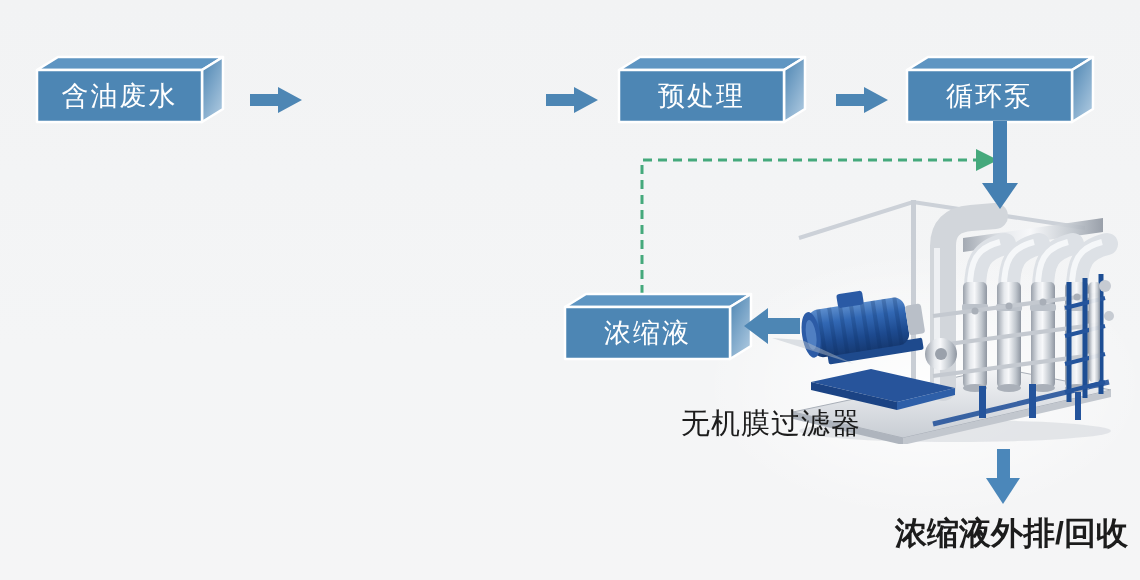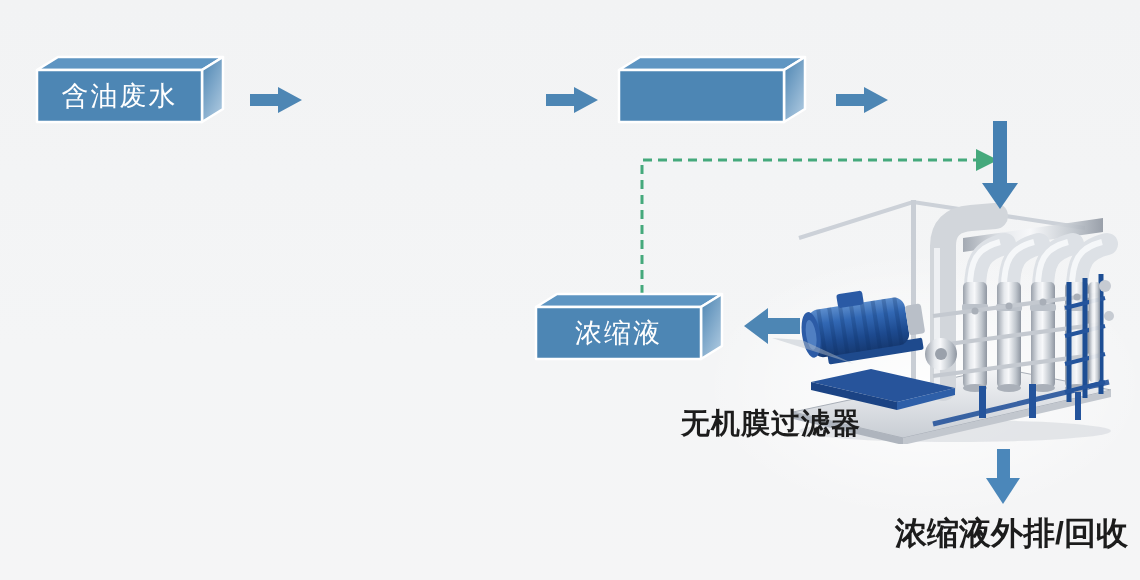--- a/index.html
+++ b/index.html
@@ -13,21 +13,21 @@
   .box3d{position:absolute;width:192px;height:70px;}
   .box3d svg{position:absolute;left:0;top:0;}
   .box3d .label{
     position:absolute;left:3px;top:16px;width:165px;height:52px;
     display:flex;align-items:center;justify-content:center;
     color:#ffffff;font-size:27px;letter-spacing:2px;font-weight:400;
     white-space:nowrap;
   }
   .machine-label{
     position:absolute;left:671px;top:404px;width:200px;
-    text-align:center;font-size:29px;font-weight:700;color:#1c1c1c;
+    text-align:center;font-size:29px;font-weight:400;color:#1c1c1c;
     letter-spacing:1px;white-space:nowrap;
   }
   .output-label{
     position:absolute;left:895px;top:512px;width:222px;
     text-align:center;font-size:32px;font-weight:700;color:#1c1c1c;
     white-space:nowrap;
   }
   .glow{
     position:absolute;left:700px;top:250px;width:450px;height:270px;
     background:radial-gradient(ellipse at center,rgba(255,255,255,0.9) 0%,rgba(255,255,255,0) 70%);
@@ -81,26 +81,35 @@
   <svg class="abs" style="left:546px;top:86px;" width="52" height="28">
     <polygon points="0,8 28,8 28,1 52,14 28,27 28,20 0,20" fill="#4d86b4"></polygon>
   </svg>
 
   <div class="box3d" style="left:616px;top:54px;">
     <svg width="192" height="70" viewBox="0 0 192 70">
       <polygon points="3,16 24,3 189,3 168,16" fill="#5e95c2" stroke="#fff" stroke-width="2.5" stroke-linejoin="round"></polygon>
       <polygon points="168,16 189,3 189,55 168,68" fill="url(#gSide)" stroke="#fff" stroke-width="2.5" stroke-linejoin="round"></polygon>
       <polygon points="3,16 168,16 168,68 3,68" fill="#4d86b4" stroke="#fff" stroke-width="2.5" stroke-linejoin="round"></polygon>
     </svg>
+    <span class="label">预处理</span>
   </div>
 
   <svg class="abs" style="left:836px;top:86px;" width="52" height="28">
     <polygon points="0,8 28,8 28,1 52,14 28,27 28,20 0,20" fill="#4d86b4"></polygon>
   </svg>
 
+  <div class="box3d" style="left:904px;top:54px;">
+    <svg width="192" height="70" viewBox="0 0 192 70">
+      <polygon points="3,16 24,3 189,3 168,16" fill="#5e95c2" stroke="#fff" stroke-width="2.5" stroke-linejoin="round"></polygon>
+      <polygon points="168,16 189,3 189,55 168,68" fill="url(#gSide)" stroke="#fff" stroke-width="2.5" stroke-linejoin="round"></polygon>
+      <polygon points="3,16 168,16 168,68 3,68" fill="#4d86b4" stroke="#fff" stroke-width="2.5" stroke-linejoin="round"></polygon>
+    </svg>
+    <span class="label">循环泵</span>
+  </div>
 
   <svg class="abs" style="left:628px;top:146px;" width="385" height="152">
     <polyline points="14,148 14,14 348,14" fill="none" stroke="#45a97c" stroke-width="3" stroke-dasharray="9 6"></polyline>
     <polygon points="348,3 370,14 348,25" fill="#45a97c"></polygon>
   </svg>
 
   <div class="glow"></div>
 
   <svg class="abs" style="left:783px;top:186px;" width="335" height="258" viewBox="0 0 335 258">
     <ellipse cx="172" cy="245" rx="156" ry="11" fill="#dadde1" opacity="0.7"></ellipse>
@@ -194,21 +203,21 @@
     </g>
     <circle cx="158" cy="168" r="16" fill="url(#gPipeV)"></circle>
     <circle cx="158" cy="168" r="6" fill="#9aa1ab"></circle>
   </svg>
 
   <svg class="abs" style="left:981px;top:121px;" width="38" height="88">
     <rect x="12" y="0" width="14" height="64" fill="#4580b2"></rect>
     <polygon points="1,62 37,62 19,88" fill="#4580b2"></polygon>
   </svg>
 
-  <div class="box3d" style="left:533px;top:291px;">
+  <div class="box3d" style="left:562px;top:291px;">
     <svg width="192" height="70" viewBox="0 0 192 70">
       <polygon points="3,16 24,3 189,3 168,16" fill="#5e95c2" stroke="#fff" stroke-width="2.5" stroke-linejoin="round"></polygon>
       <polygon points="168,16 189,3 189,55 168,68" fill="url(#gSide)" stroke="#fff" stroke-width="2.5" stroke-linejoin="round"></polygon>
       <polygon points="3,16 168,16 168,68 3,68" fill="#4d86b4" stroke="#fff" stroke-width="2.5" stroke-linejoin="round"></polygon>
     </svg>
     <span class="label">浓缩液</span>
   </div>
 
   <svg class="abs" style="left:742px;top:306px;" width="120" height="64">
     <polygon points="30,32 112,58 60,34" fill="#b9c2ca" opacity="0.45"></polygon>

